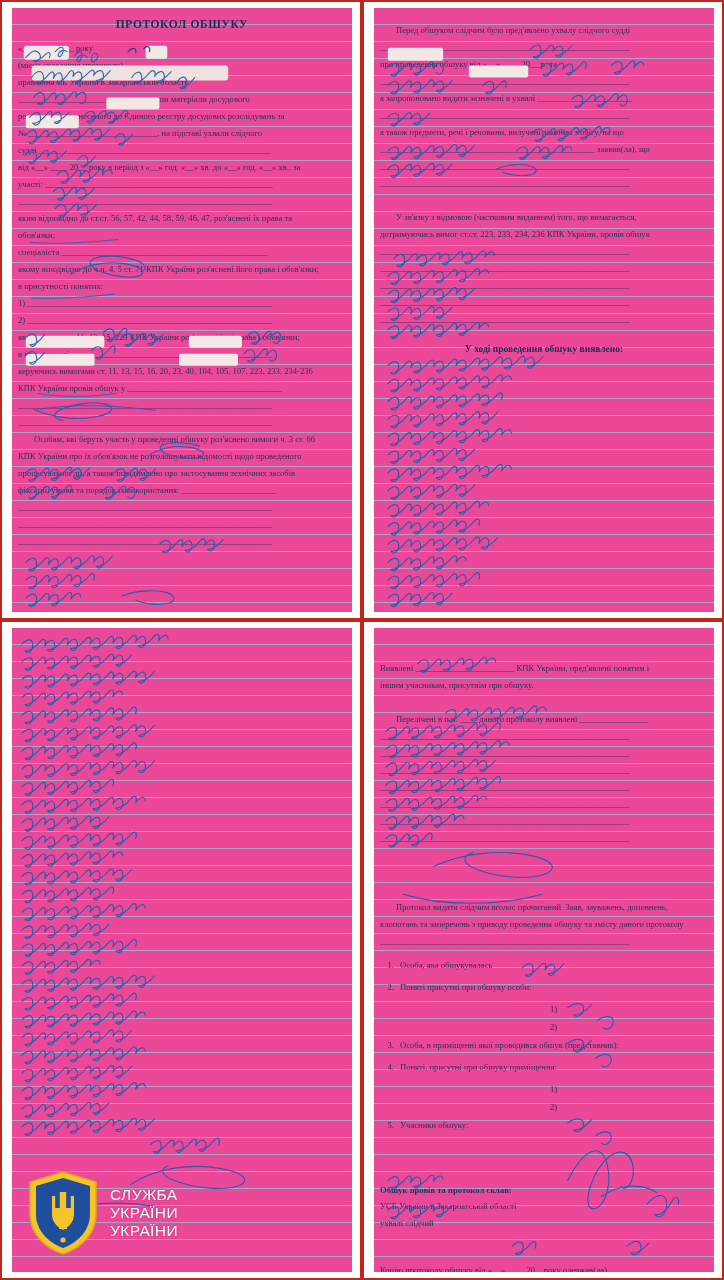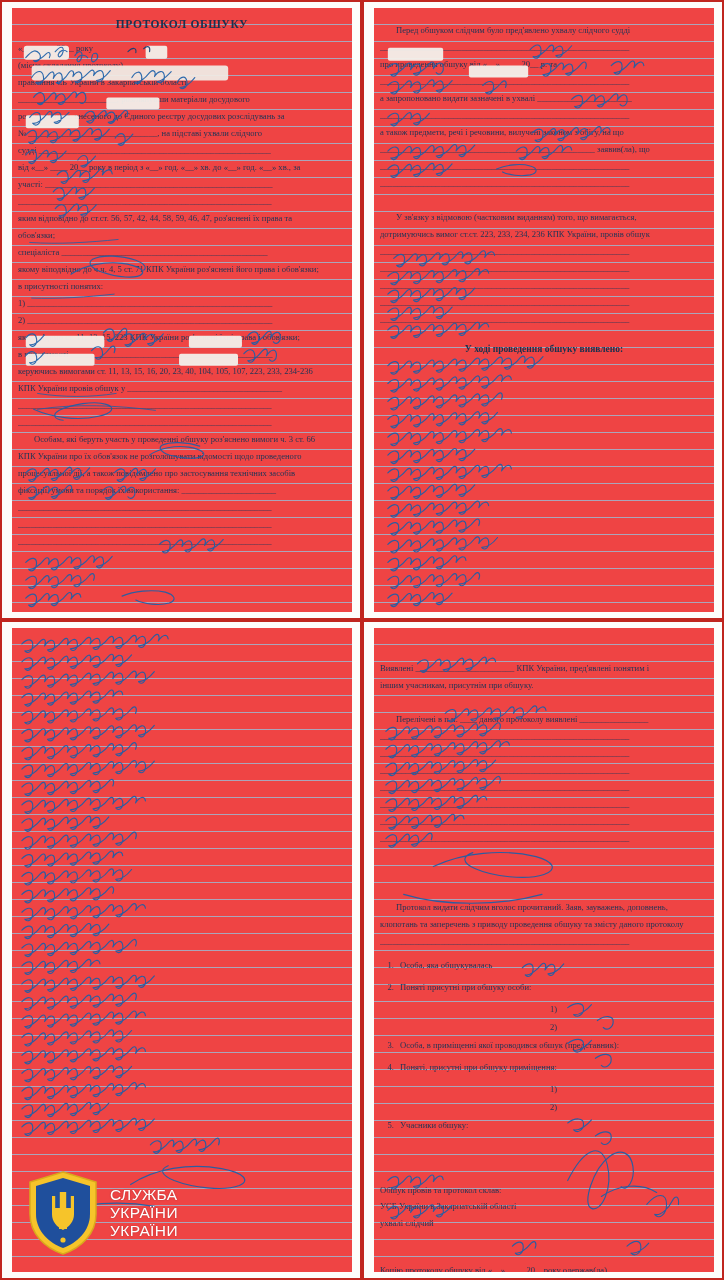--- a/index.html
+++ b/index.html
@@ -18,21 +18,21 @@
   .quad{
     position:relative;
     box-sizing:border-box;
     border:2px solid #c0261f;
     background:#fdfdfb;
     overflow:hidden;
   }
   .sheet{
     position:absolute;
     inset:6px 8px 6px 10px;
-    background:#ef4444;
+    background:#ec4899;
     overflow:hidden;
   }
   
   .rules{
     position:absolute;left:0;right:0;top:0;bottom:0;
     background-image:repeating-linear-gradient(
       to bottom,
       rgba(0,0,0,0) 0px,
       rgba(0,0,0,0) 16px,
       #9fb6cf 16px,
@@ -63,21 +63,21 @@
     line-height:17px;
     height:17px;
     white-space:nowrap;
     overflow:hidden;
   }
   .pline.ind{text-indent:16px;}
   .sign-list{margin-top:4px;}
   .sign-row{font-size:8.6px;color:#1d3557;line-height:22px;height:22px;display:flex;gap:6px;}
   .sign-row .n{width:14px;flex:none;text-align:right;}
   .sign-row .t{flex:1;}
-  .final-title{font-size:8.6px;color:#1d3557;font-weight:normal;line-height:16px;}
+  .final-title{font-size:8.6px;color:#1d3557;font-weight:bold;line-height:16px;}
   
   .hw{
     position:absolute;inset:0;z-index:3;pointer-events:none;
   }
   .hw svg{position:absolute;left:0;top:0;width:100%;height:100%;}
   .scribble{fill:none;stroke:#1d5fa8;stroke-width:1.15;stroke-linecap:round;stroke-linejoin:round;opacity:.92;}
   .scribble.thin{stroke-width:.9;}
   .scribble.dark{stroke:#143f73;}
   .redact{fill:#f2eee9;opacity:.96;}
   .redact2{fill:#efeae4;opacity:.95;}

